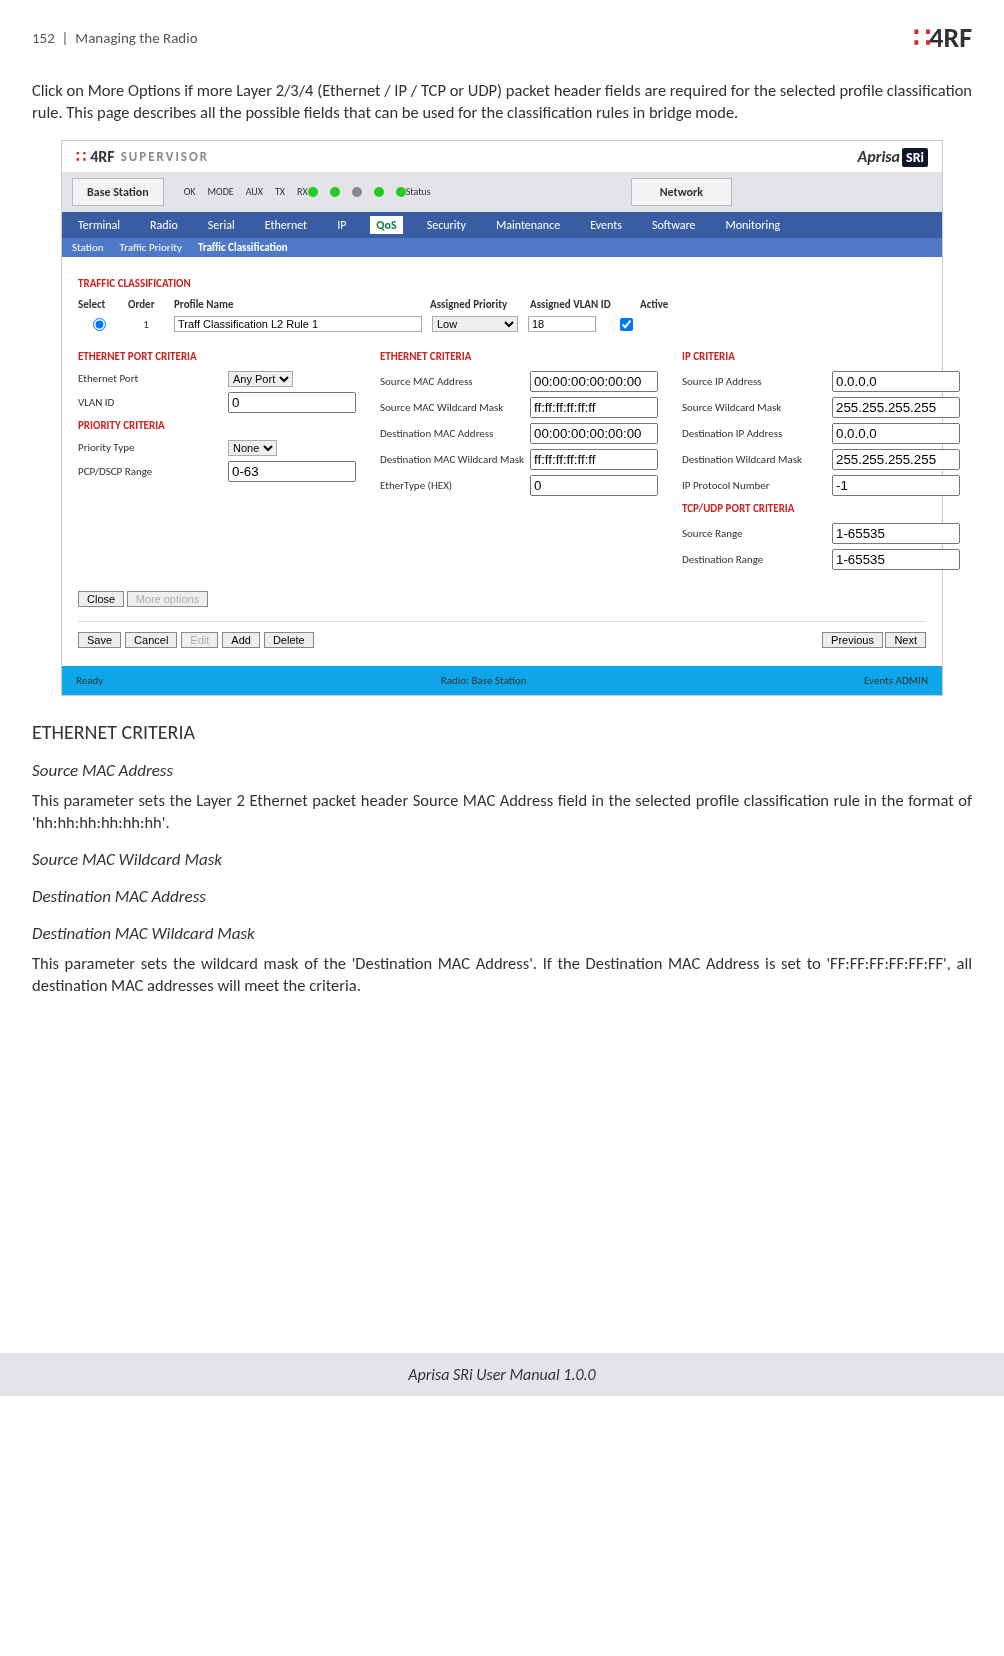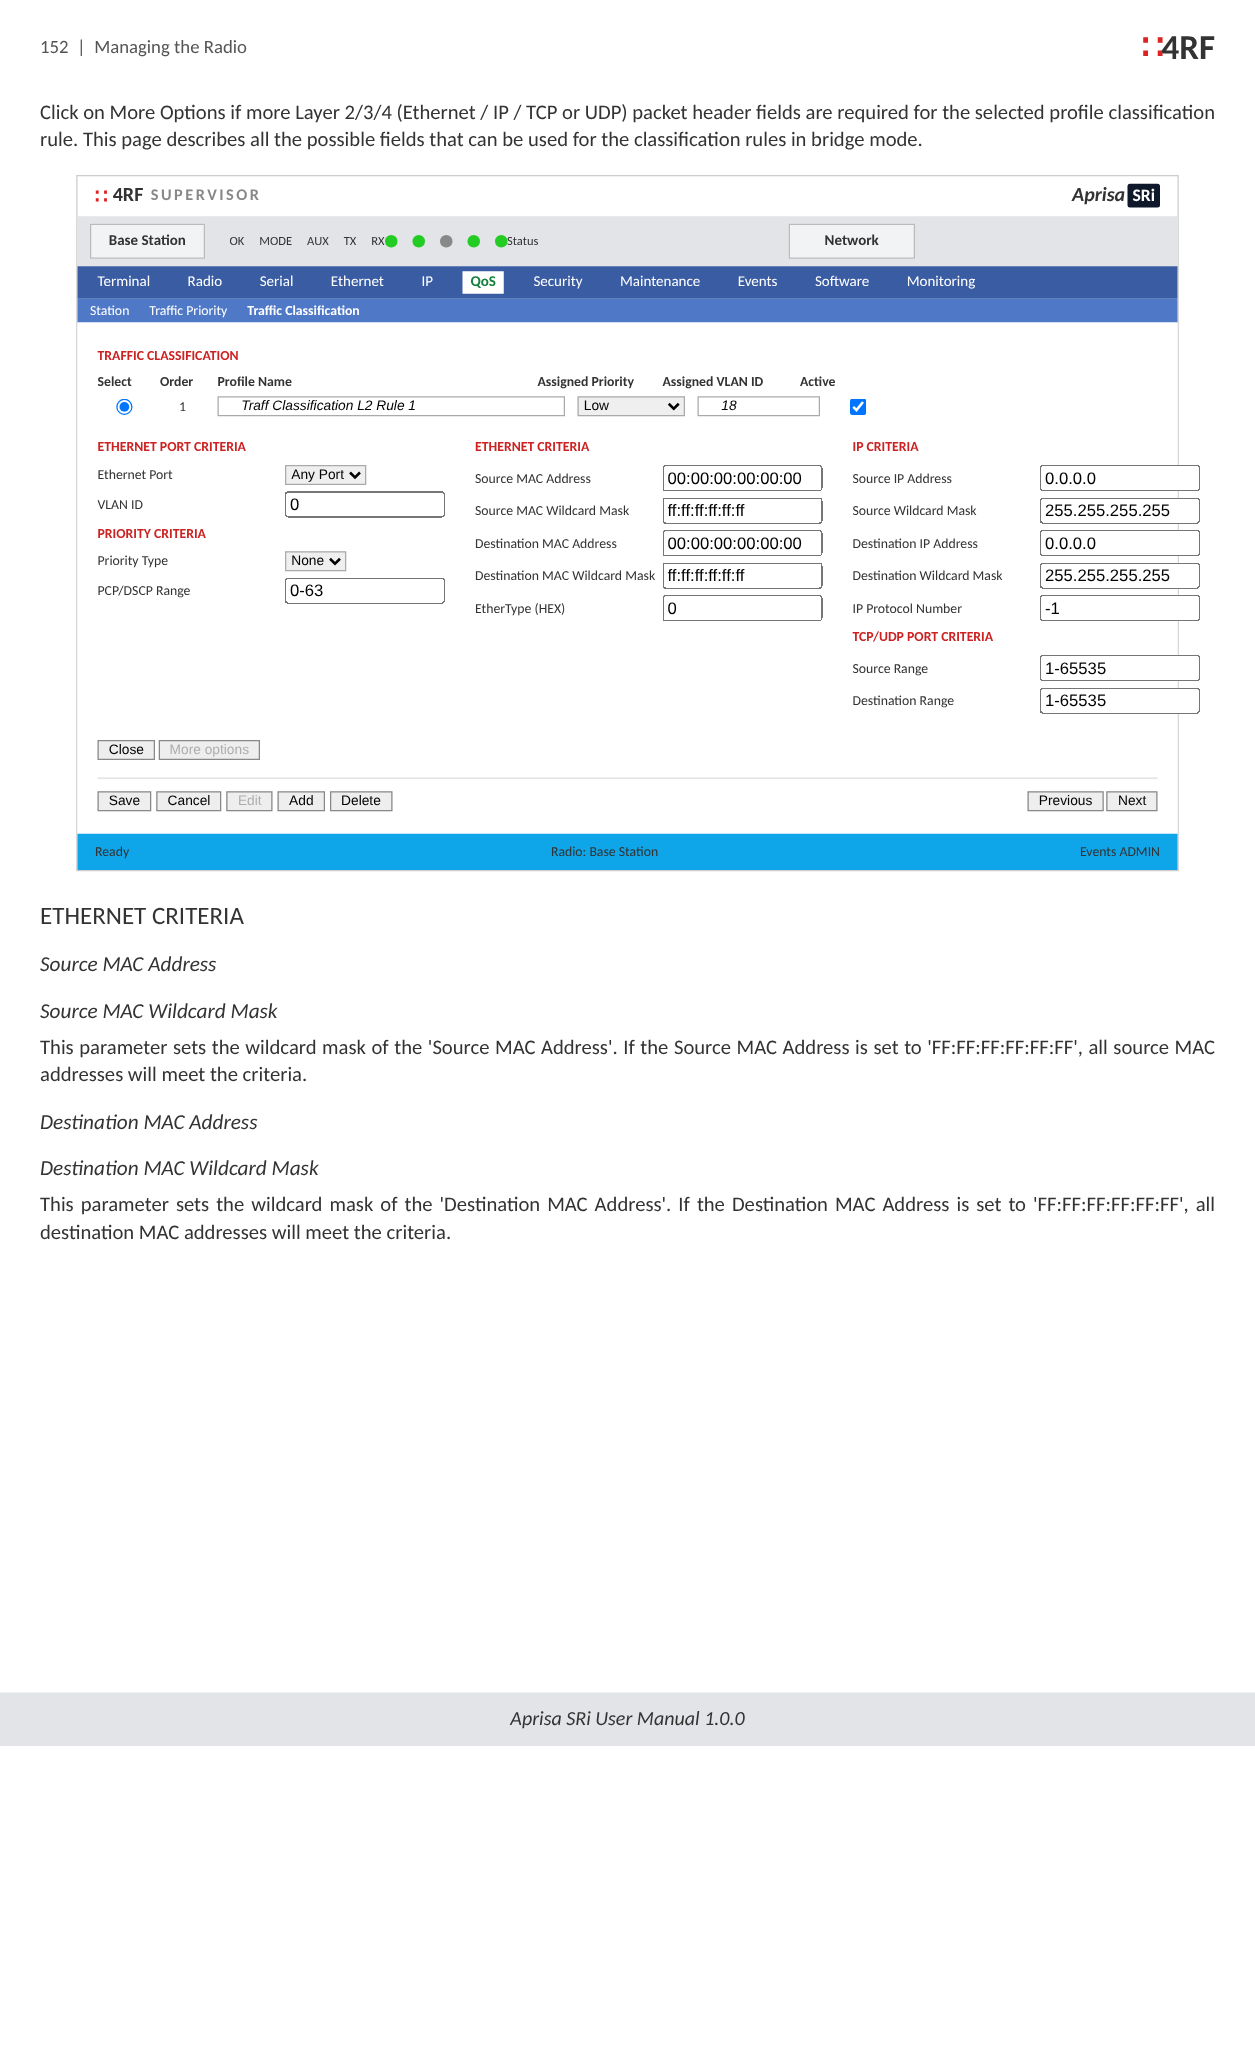--- a/index.html
+++ b/index.html
@@ -43,21 +43,21 @@
   .led.off { background:#888; }
   .sv-status .network { background:#f2f3f5; border:1px solid #bbb; padding:6px 28px; margin-right:200px; font-weight:bold; }
   .sv-nav { background:#3a5ca3; color:#fff; font-size:12px; padding:4px 10px; display:flex; gap:18px; }
   .sv-nav .tab { padding:2px 6px; cursor:default; }
   .sv-nav .tab.active { background:#fff; color:#15803d; font-weight:bold; }
   .sv-subnav { background:#4f79c7; color:#fff; font-size:11px; padding:3px 10px; display:flex; gap:16px; }
   .sv-subnav .stab.active { font-weight:bold; color:#fff; }
   .sv-panel { background:#fff; padding:14px 16px 18px 16px; font-size:11px; color:#333; }
   .sv-sec-title { color:#c22; font-weight:bold; font-size:11px; margin:6px 0 8px 0; }
   .sv-row { display:flex; align-items:center; gap:10px; margin-bottom:4px; }
-  .sv-row input[type=text] { border:1px solid #aaa; padding:1px 18px; font-size:11px;font-style:italic; }
+  .sv-row input[type=text] { border:1px solid #aaa; padding:1px 3px; font-size:11px; }
   select { border:1px solid #aaa; font-size:11px; }
   .sv-cols { display:flex; gap:24px; margin-top:10px; }
   .sv-col { flex:1; }
   .sv-col .crow { display:flex; align-items:center; margin-bottom:5px; }
   .sv-col .clbl { width:150px; }
   .sv-col input[type=text] { width:120px; }
   .sv-btns { margin-top:16px; }
   .sv-btns button, .sv-bottom button { font-size:11px; padding:1px 8px; border:1px solid #888; background:#eee; }
   .sv-bottom { display:flex; justify-content:space-between; align-items:center; margin-top:14px; border-top:1px solid #ddd; padding-top:10px; }
   .sv-bottom .left { display:flex; gap:4px; }
@@ -260,23 +260,23 @@
     <div class="sv-footer">
       <span>Ready</span>
       <span>Radio: Base Station</span>
       <span>Events ADMIN</span>
     </div>
   </div>
 
   <div class="section-h">ETHERNET CRITERIA</div>
 
   <div class="field-h">Source MAC Address</div>
+  <p class="body-text">This parameter sets the Layer 2 Ethernet packet header Source MAC Address field in the selected profile classification rule in the format of 'hh:hh:hh:hh:hh:hh'.</p>
 
   <div class="field-h">Source MAC Wildcard Mask</div>
-  <p class="body-text">This parameter sets the wildcard mask of the 'Source MAC Address'. If the Source MAC Address is set to 'FF:FF:FF:FF:FF:FF', all source MAC addresses will meet the criteria.</p>
 
   <div class="field-h">Destination MAC Address</div>
 
   <div class="field-h">Destination MAC Wildcard Mask</div>
   <p class="body-text">This parameter sets the wildcard mask of the 'Destination MAC Address'. If the Destination MAC Address is set to 'FF:FF:FF:FF:FF:FF', all destination MAC addresses will meet the criteria.</p>
 </div>
 
 <div class="page-footer">Aprisa SRi User Manual 1.0.0</div>
 
 </body></html>

